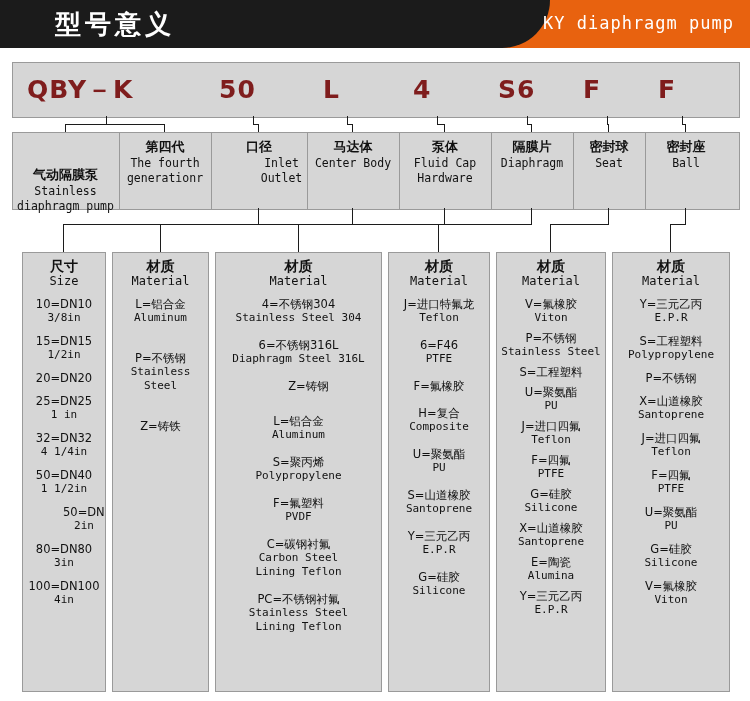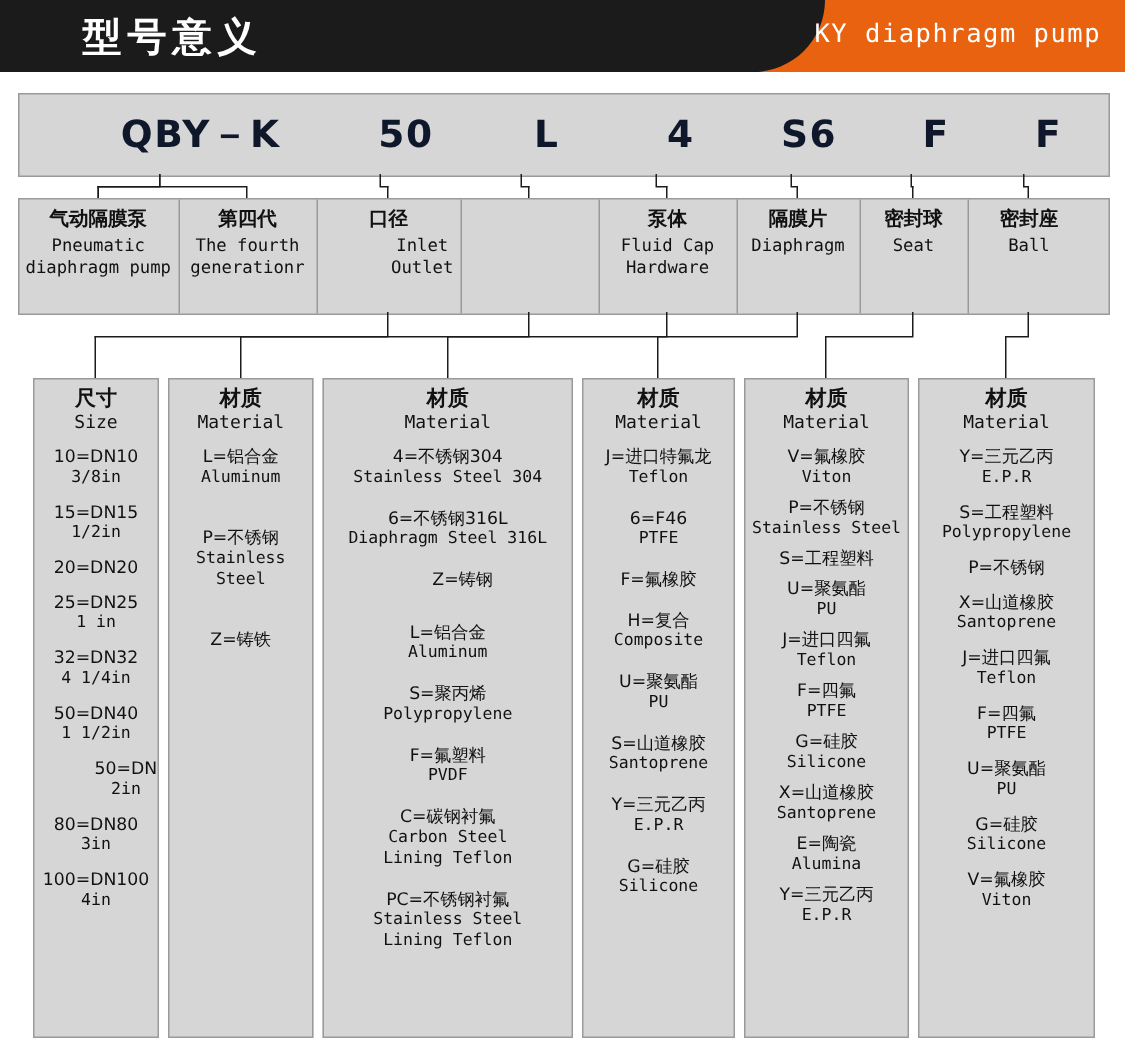--- a/index.html
+++ b/index.html
@@ -74,25 +74,25 @@
     left: 12px; top: 62px;
     width: 726px; height: 54px;
     background: #d6d6d6;
     border: 1px solid #9a9a9a;
   }
   .code-cell {
     position: absolute;
     top: 0;
     height: 64px;
     line-height: 54px;
-    text-align: right;
+    text-align: left;
     font-family: "DejaVu Sans", sans-serif;
     font-size: 25px;
     font-weight: bold;
-    color: #0f172a;
+    color: #7f1d1d;
     letter-spacing: 1px;
   }
 
   
   .tier1 {
     position: absolute;
     left: 12px; top: 132px;
     width: 726px; height: 76px;
     background: #d6d6d6;
     border: 1px solid #9a9a9a;
@@ -192,36 +192,40 @@
       <div class="code-cell" style="left: 14px; width: 160px;">QBY－K</div>
       <div class="code-cell" style="left: 206px; width: 70px;">50</div>
       <div class="code-cell" style="left: 310px; width: 50px;">L</div>
       <div class="code-cell" style="left: 400px; width: 50px;">4</div>
       <div class="code-cell" style="left: 485px; width: 60px;">S6</div>
       <div class="code-cell" style="left: 570px; width: 50px;">F</div>
       <div class="code-cell" style="left: 645px; width: 50px;">F</div>
     </div>
 
   <div class="tier1" id="tier1-bar">
-      <div class="t1-cell" style="left: 0px; width: 105px;">
+      <div class="t1-cell" style="left: 0px; width: 105px; margin-top: 28px;">
         <span class="cn">气动隔膜泵</span>
-        <span style="display: block;">Pneumatic</span>
+        <span style="display: block;">Stainless</span>
         <span style="display: block;">diaphragm pump</span>
       </div>
       <div class="t1-cell" style="left: 106px; width: 92px;">
         <span class="cn">第四代</span>
         <span style="display: block;">The fourth</span>
         <span style="display: block;">generationr</span>
       </div>
       <div class="t1-sep" style="left: 106px;"></div>
       <div class="t1-cell" style="left: 198px; width: 96px;">
         <span class="cn">口径</span>
         <span style="display: block; padding-left: 45px;">Inlet Outlet</span>
       </div>
       <div class="t1-sep" style="left: 198px;"></div>
+      <div class="t1-cell" style="left: 294px; width: 92px;">
+        <span class="cn">马达体</span>
+        <span style="display: block;">Center Body</span>
+      </div>
       <div class="t1-sep" style="left: 294px;"></div>
       <div class="t1-cell" style="left: 386px; width: 92px;">
         <span class="cn">泵体</span>
         <span style="display: block;">Fluid Cap</span>
         <span style="display: block;">Hardware</span>
       </div>
       <div class="t1-sep" style="left: 386px;"></div>
       <div class="t1-cell" style="left: 478px; width: 82px;">
         <span class="cn">隔膜片</span>
         <span style="display: block;">Diaphragm</span>

